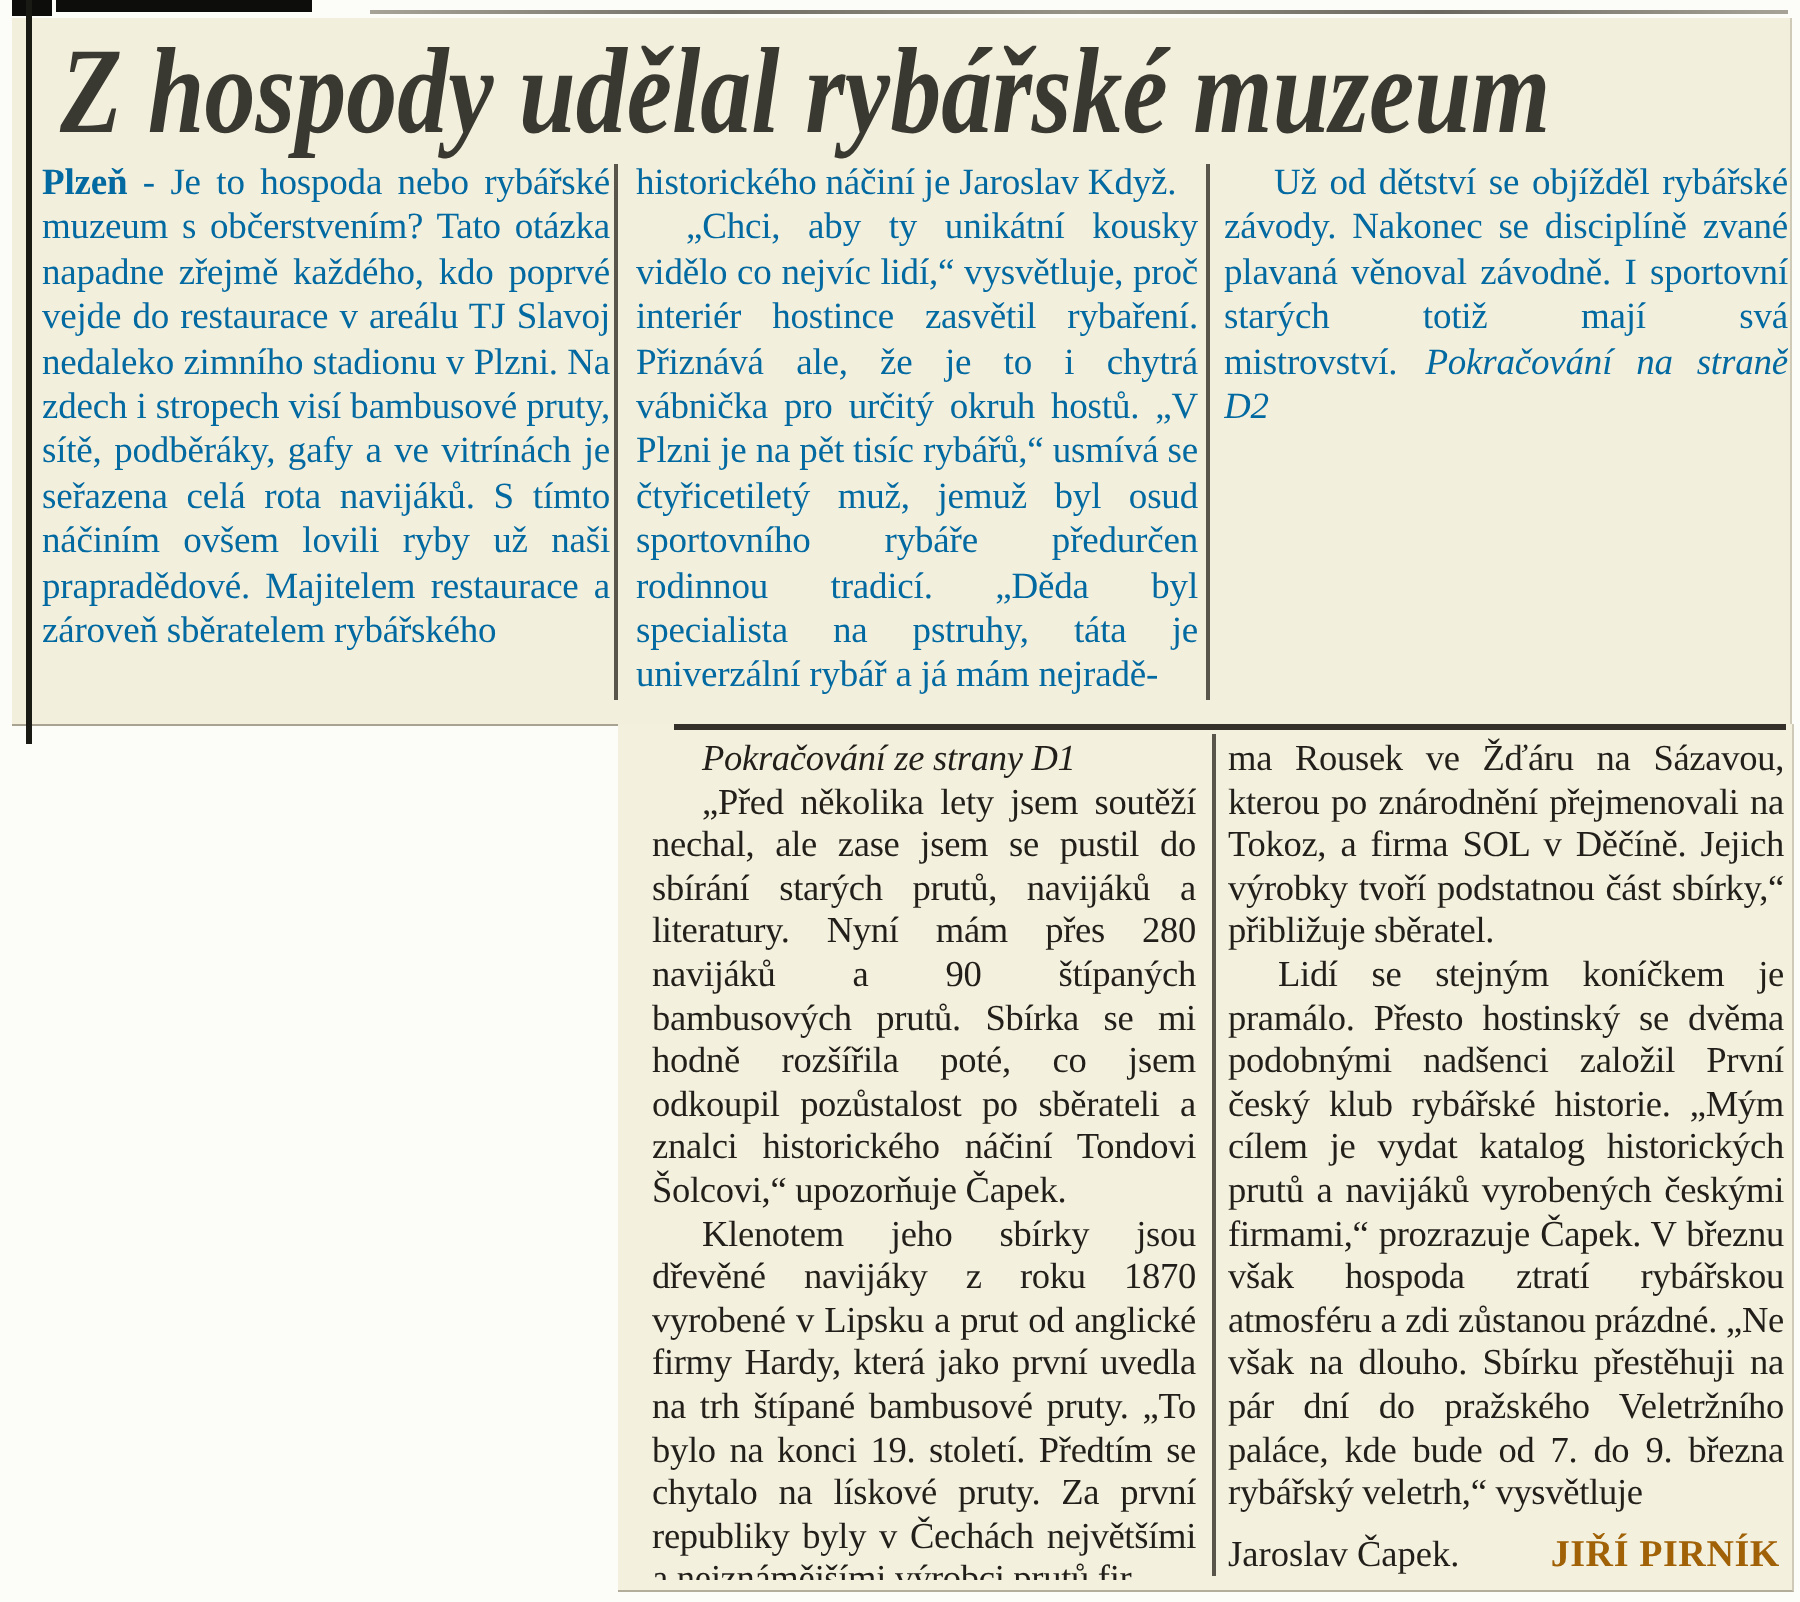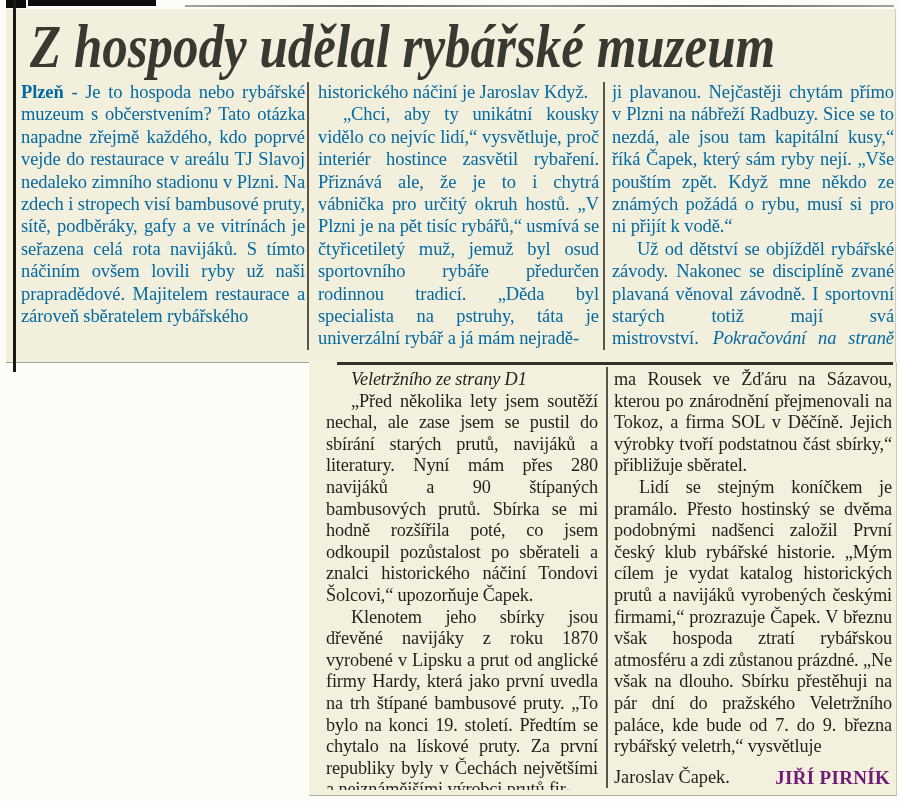--- a/index.html
+++ b/index.html
@@ -53,21 +53,21 @@
   .lead{font-weight:bold;}
   .cont-note{font-style:italic;margin-left:14px;}
   .cont-head{font-style:italic;margin:0;text-indent:25px;}
   .col1{left:21px;top:81px;width:284px;height:272px;}
   .col2{left:318px;top:81px;width:281px;height:272px;}
   .col3{left:612px;top:81px;width:282px;height:272px;}
   .colA{left:326px;top:369px;width:272px;height:421px;}
   .colB{left:614px;top:369px;width:278px;height:423px;}
   .colB-text{height:400px;overflow:hidden;}
   .byline-row{position:absolute;left:0;right:2px;bottom:3px;display:flex;justify-content:space-between;align-items:flex-start;background:inherit;}
-  .byline{font-weight:bold;font-size:19px;letter-spacing:.3px;color:#701a75;}
+  .byline{font-weight:bold;font-size:19px;letter-spacing:.3px;color:#a16207;}
   .byline-tail{font-size:18.3px;color:#221f1a;}
 </style>
 </head>
 <body>
 
 <div class="page">
 
   <div class="upper-clip"></div>
   <div class="lower-clip"></div>
 
@@ -85,26 +85,25 @@
   <div class="col col1 btxt">
     <p class="para"><b class="lead">Plzeň</b><span> - Je to hospoda nebo rybářské muzeum s občerstvením? Tato otázka napadne zřejmě každého, kdo poprvé vejde do restaurace v areálu TJ Slavoj nedaleko zimního stadionu v Plzni. Na zdech i stropech visí bambusové pruty, sítě, podběráky, gafy a ve vitrínách je seřazena celá rota navijáků. S tímto náčiním ovšem lovili ryby už naši prapradědové. Majitelem restaurace a zároveň sběratelem rybářského</span></p>
   </div>
 
   <div class="col col2 btxt">
     <p class="para">historického náčiní je Jaroslav Když.</p>
     <p class="para indent">„Chci, aby ty unikátní kousky vidělo co nejvíc lidí,“ vysvětluje, proč interiér hostince zasvětil rybaření. Přiznává ale, že je to i chytrá vábnička pro určitý okruh hostů. „V Plzni je na pět tisíc rybářů,“ usmívá se čtyřicetiletý muž, jemuž byl osud sportovního rybáře předurčen rodinnou tradicí. „Děda byl specialista na pstruhy, táta je univerzální rybář a já mám nejradě-</p>
   </div>
 
   <div class="col col3 btxt">
-    <p class="para">ji plavanou. Nejčastěji chytám přímo v Plzni na nábřeží Radbuzy. Sice se to nezdá, ale jsou tam kapitální kusy,“ říká Čapek, který sám ryby nejí. „Vše pouštím zpět. Když mne někdo ze známých požádá o rybu, musí si pro ni přijít k vodě.“</p>
     <p class="para indent"><span>Už od dětství se objížděl rybářské závody. Nakonec se disciplíně zvané plavaná věnoval závodně. I sportovní starých totiž mají svá mistrovství.</span><i class="cont-note">Pokračování na straně D2</i></p>
   </div>
 
   <div class="col colA btxt-lower">
-    <p class="cont-head">Veletržního ze strany D1</p>
+    <p class="cont-head">Pokračování ze strany D1</p>
     <p class="para indent">„Před několika lety jsem soutěží nechal, ale zase jsem se pustil do sbírání starých prutů, navijáků a literatury. Nyní mám přes 280 navijáků a 90 štípaných bambusových prutů. Sbírka se mi hodně rozšířila poté, co jsem odkoupil pozůstalost po sběrateli a znalci historického náčiní Tondovi Šolcovi,“ upozorňuje Čapek.</p>
     <p class="para indent">Klenotem jeho sbírky jsou dřevěné navijáky z roku 1870 vyrobené v Lipsku a prut od anglické firmy Hardy, která jako první uvedla na trh štípané bambusové pruty. „To bylo na konci 19. století. Předtím se chytalo na lískové pruty. Za první republiky byly v Čechách největšími a nejznámějšími výrobci prutů fir-</p>
   </div>
 
   <div class="col colB">
     <div class="colB-text btxt-lower">
       <p class="para">ma Rousek ve Žďáru na Sázavou, kterou po znárodnění přejmenovali na Tokoz, a firma SOL v Děčíně. Jejich výrobky tvoří podstatnou část sbírky,“ přibližuje sběratel.</p>
       <p class="para indent">Lidí se stejným koníčkem je pramálo. Přesto hostinský se dvěma podobnými nadšenci založil První český klub rybářské historie. „Mým cílem je vydat katalog historických prutů a navijáků vyrobených českými firmami,“ prozrazuje Čapek. V březnu však hospoda ztratí rybářskou atmosféru a zdi zůstanou prázdné. „Ne však na dlouho. Sbírku přestěhuji na pár dní do pražského Veletržního paláce, kde bude od 7. do 9. března rybářský veletrh,“ vysvětluje</p>
     </div>
     <div class="byline-row">

